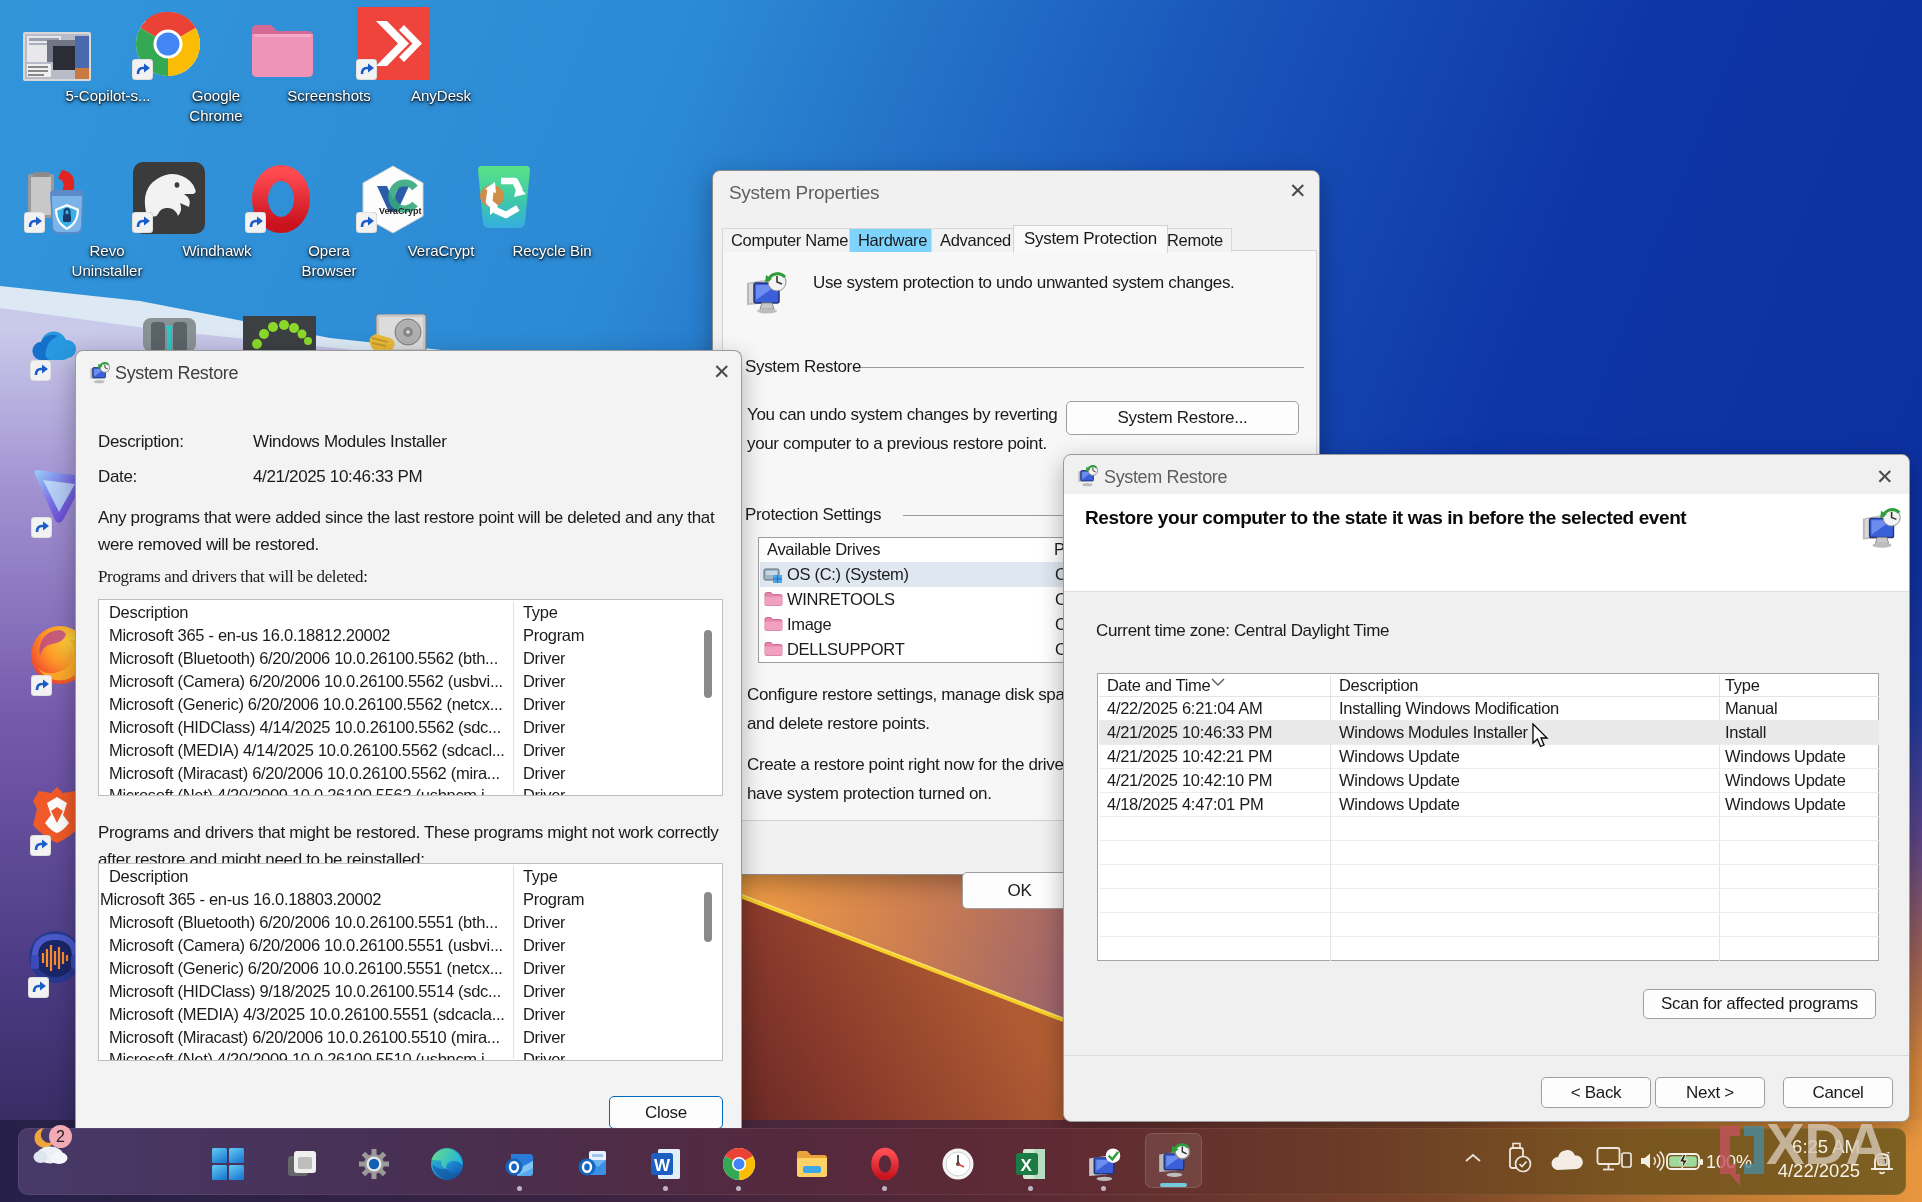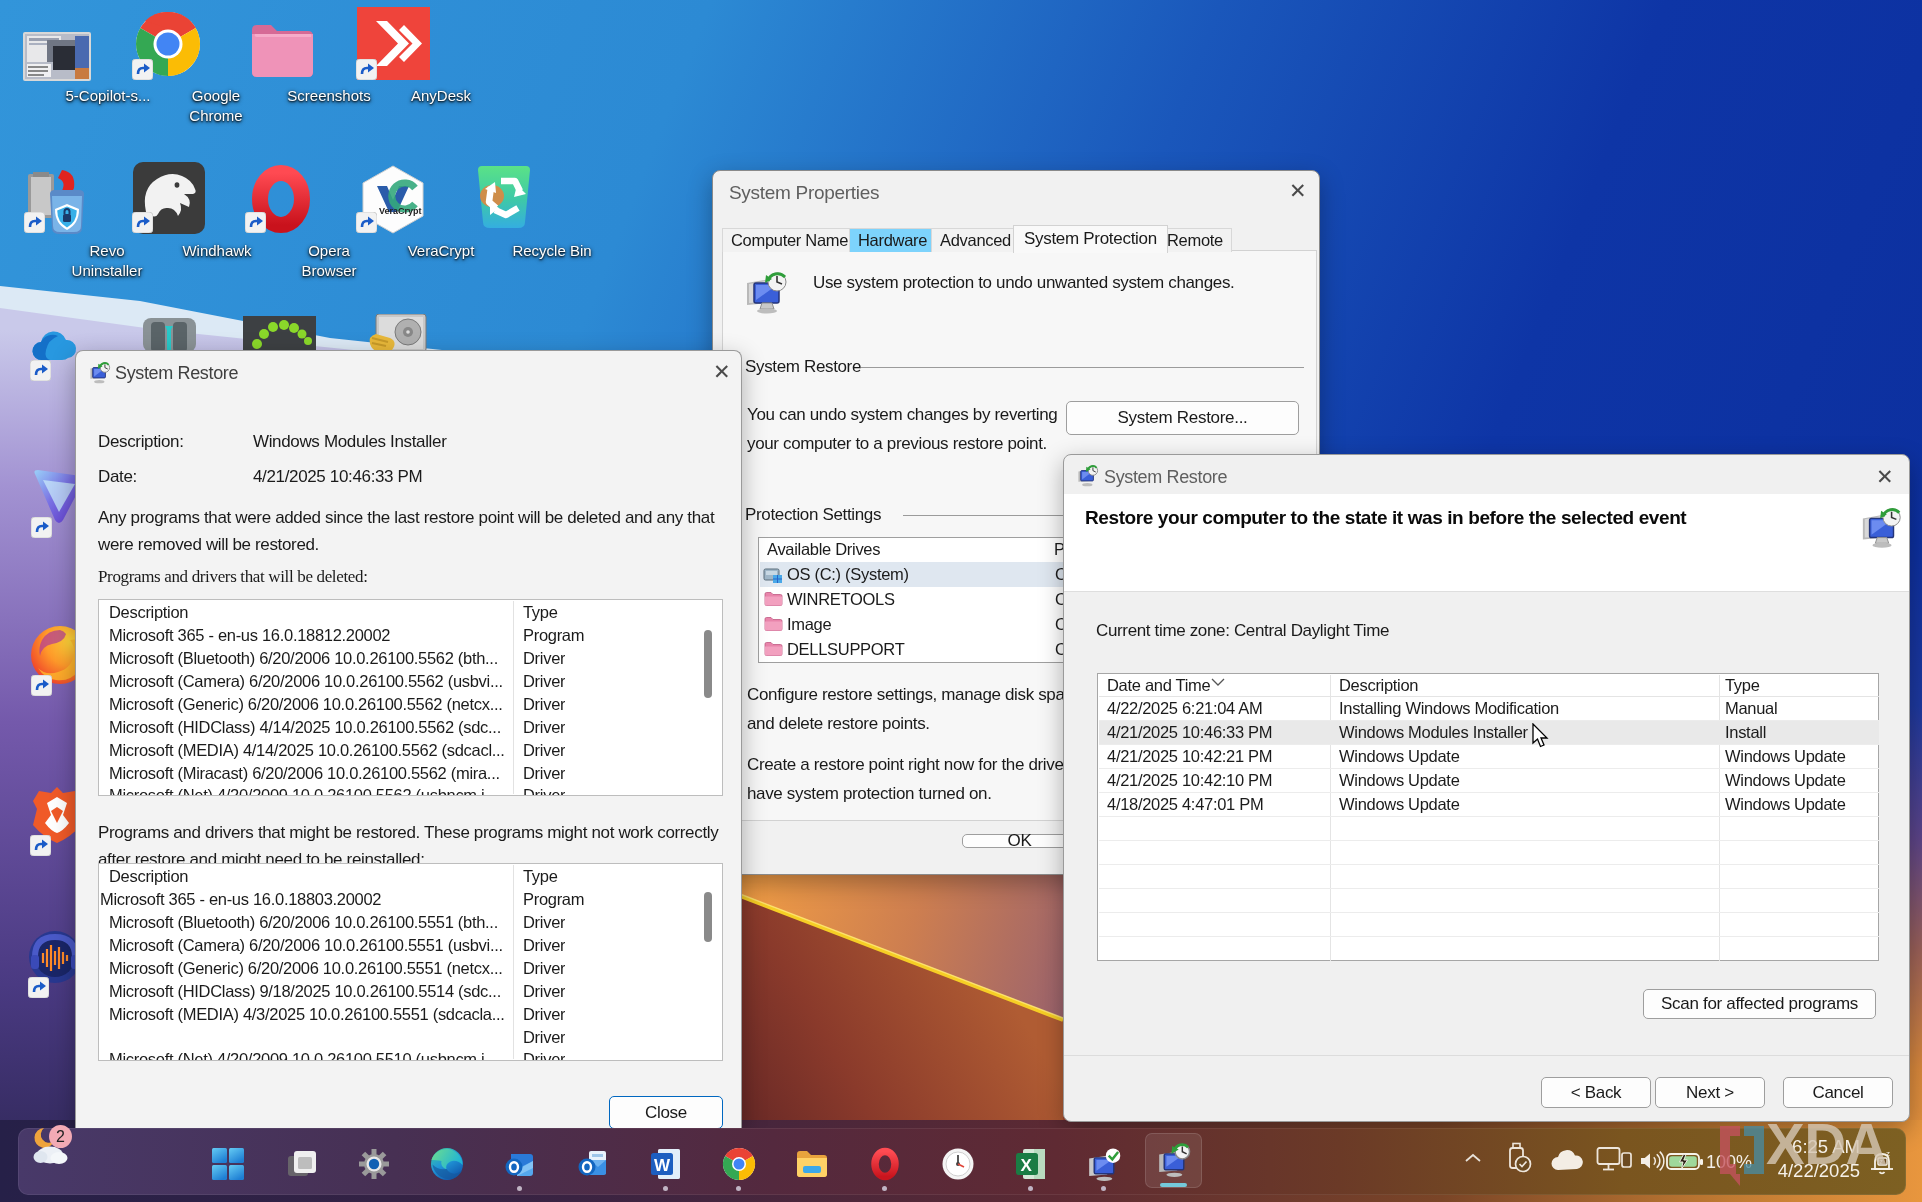--- a/index.html
+++ b/index.html
@@ -374,21 +374,21 @@
     <div class="abs" style="left:296px;top:77px;font-size:16.5px;color:#1b1b1b;">Off</div>
     <svg class="abs" style="left:5px;top:103px" width="19" height="16" viewBox="0 0 19 16">
         <path d="M1 3 Q1 1.5 2.5 1.5 L7 1.5 L9 3.5 L16.5 3.5 Q18 3.5 18 5 L18 13 Q18 14.5 16.5 14.5 L2.5 14.5 Q1 14.5 1 13 Z" fill="#e884aa" stroke="#c05a84" stroke-width="0.8"></path>
         <path d="M1 5.5 L18 5.5 L18 13 Q18 14.5 16.5 14.5 L2.5 14.5 Q1 14.5 1 13 Z" fill="#f2a0bf"></path>
       </svg>
     <div class="abs" style="left:28px;top:102px;font-size:16.5px;letter-spacing:-0.3px;color:#1b1b1b;">DELLSUPPORT</div>
     <div class="abs" style="left:296px;top:102px;font-size:16.5px;color:#1b1b1b;">Off</div>
   </div>
   <div class="t" style="left:34px;top:509px;line-height:29px;">Configure restore settings, manage disk space,<br>and delete restore points.</div>
   <div class="t" style="left:34px;top:579px;line-height:29px;">Create a restore point right now for the drives that<br>have system protection turned on.</div>
-  <div class="btn" style="left:249px;top:663px;width:115px;height:14px;">OK</div>
+  <div class="btn" style="left:249px;top:701px;width:115px;height:37px;">OK</div>
 </div>
 
 <div class="win" style="left:75px;top:350px;width:665px;height:778px;border-radius:8px 8px 0 0;background:#f3f3f3;border:1px solid #9a9a9a;border-bottom:none;">
   <svg class="abs" style="left:13px;top:11px" width="22" height="22" viewBox="0 0 47 47">
     <polygon points="3,14 26,10 26,34 3,36" fill="#b9b9b9"></polygon>
     <rect x="8" y="12" width="27" height="22" rx="2" fill="#3a5fd8" stroke="#24357a" stroke-width="2"></rect>
     <polygon points="11,15 32,15 11,31" fill="#6c8cf0"></polygon>
     <ellipse cx="22" cy="42" rx="11" ry="3.4" fill="#bdbdbd"></ellipse>
     <circle cx="34" cy="12" r="10" fill="#f3f3f3" stroke="#8a8a8a" stroke-width="2"></circle>
     <path d="M34 5 L34 12 L40 15" stroke="#333" stroke-width="2" fill="none"></path>
@@ -435,20 +435,21 @@
     <div class="trow" style="top:47px;width:405px;height:23px;line-height:23px;padding-left:9px;">Microsoft (Bluetooth) 6/20/2006 10.0.26100.5551 (bth...</div>
       <div class="trow" style="left:424px;top:47px;height:23px;line-height:23px;">Driver</div>
     <div class="trow" style="top:70px;width:405px;height:23px;line-height:23px;padding-left:9px;">Microsoft (Camera) 6/20/2006 10.0.26100.5551 (usbvi...</div>
       <div class="trow" style="left:424px;top:70px;height:23px;line-height:23px;">Driver</div>
     <div class="trow" style="top:93px;width:405px;height:23px;line-height:23px;padding-left:9px;">Microsoft (Generic) 6/20/2006 10.0.26100.5551 (netcx...</div>
       <div class="trow" style="left:424px;top:93px;height:23px;line-height:23px;">Driver</div>
     <div class="trow" style="top:116px;width:405px;height:23px;line-height:23px;padding-left:9px;">Microsoft (HIDClass) 9/18/2025 10.0.26100.5514 (sdc...</div>
       <div class="trow" style="left:424px;top:116px;height:23px;line-height:23px;">Driver</div>
     <div class="trow" style="top:139px;width:405px;height:23px;line-height:23px;padding-left:9px;">Microsoft (MEDIA) 4/3/2025 10.0.26100.5551 (sdcacla...</div>
       <div class="trow" style="left:424px;top:139px;height:23px;line-height:23px;">Driver</div>
+    <div class="trow" style="top:162px;width:405px;height:23px;line-height:23px;padding-left:9px;">Microsoft (Miracast) 6/20/2006 10.0.26100.5510 (mira...</div>
       <div class="trow" style="left:424px;top:162px;height:23px;line-height:23px;">Driver</div>
     <div class="trow" style="top:185px;width:405px;height:11px;line-height:21px;padding-left:9px;">Microsoft (Net) 4/20/2009 10.0.26100.5510 (usbncm.i...</div>
       <div class="trow" style="left:424px;top:185px;height:11px;line-height:21px;">Driver</div>
     <div class="abs" style="left:605px;top:28px;width:8px;height:50px;background:#8a8a8a;border-radius:4px;"></div>
   </div>
   <div class="btn" style="left:533px;top:745px;width:114px;height:33px;border:1.5px solid #0067c0;">Close</div>
 </div>
 
 <div class="win" style="left:1063px;top:454px;width:845px;height:666px;border-radius:8px;background:#f0f0f0;border:1px solid #9a9a9a;">
   <svg class="abs" style="left:13px;top:10px" width="22" height="22" viewBox="0 0 47 47">

